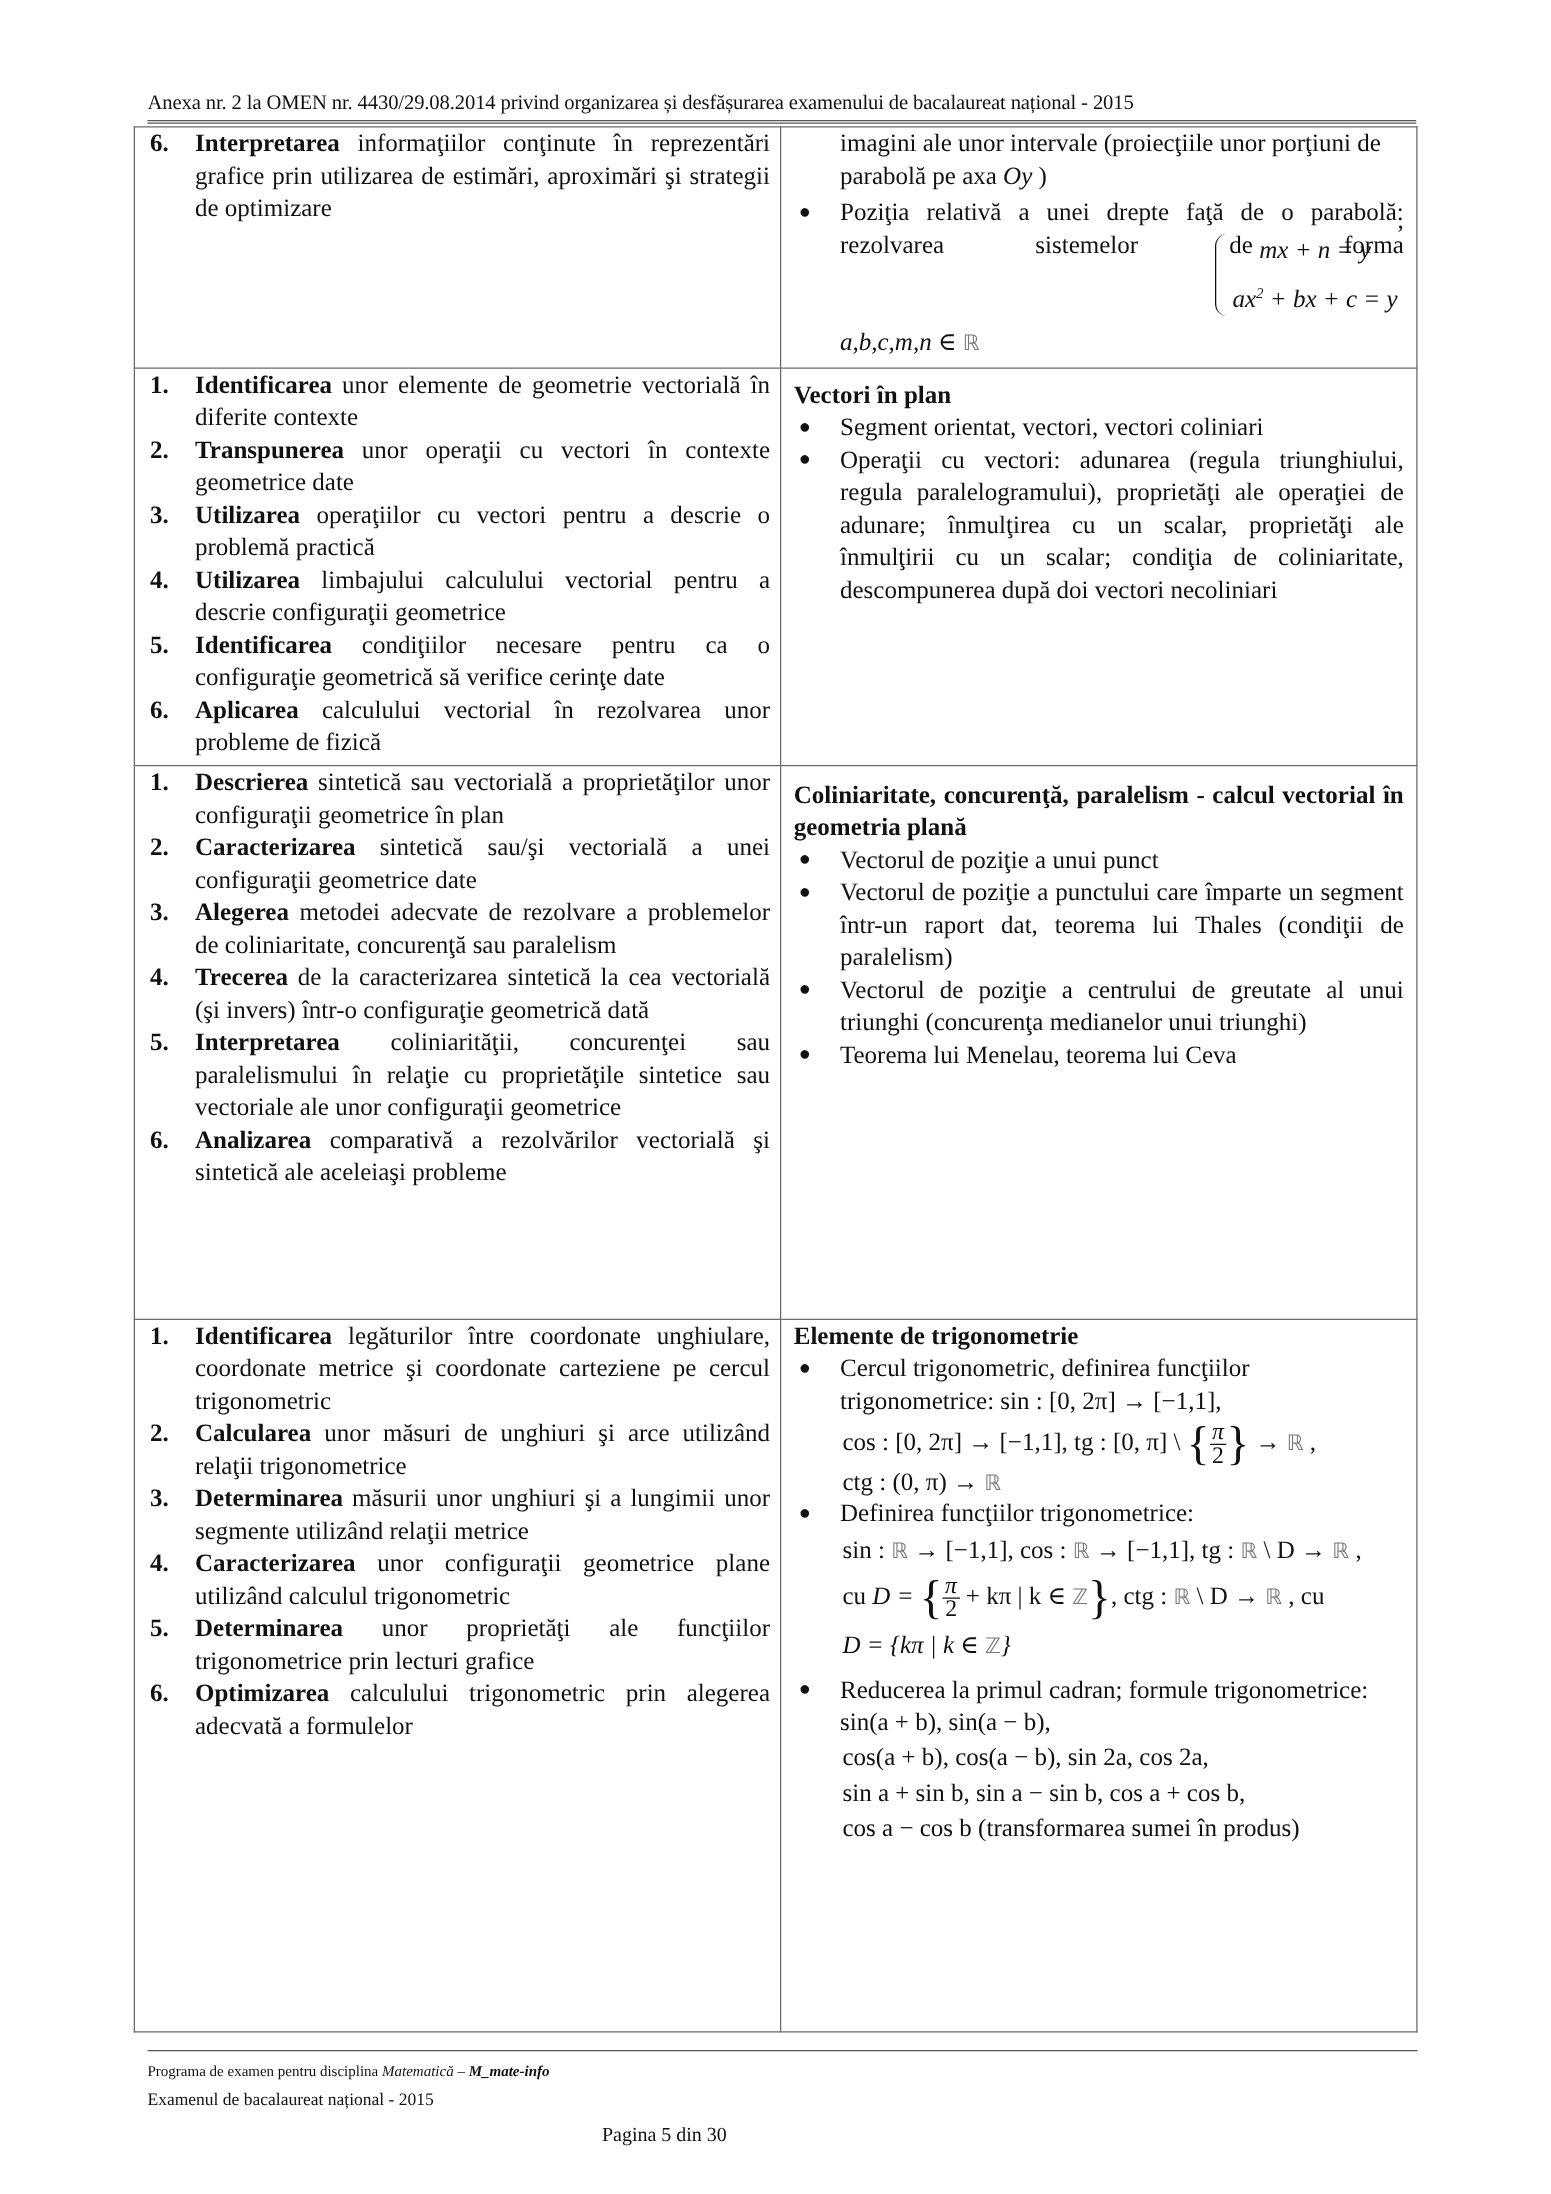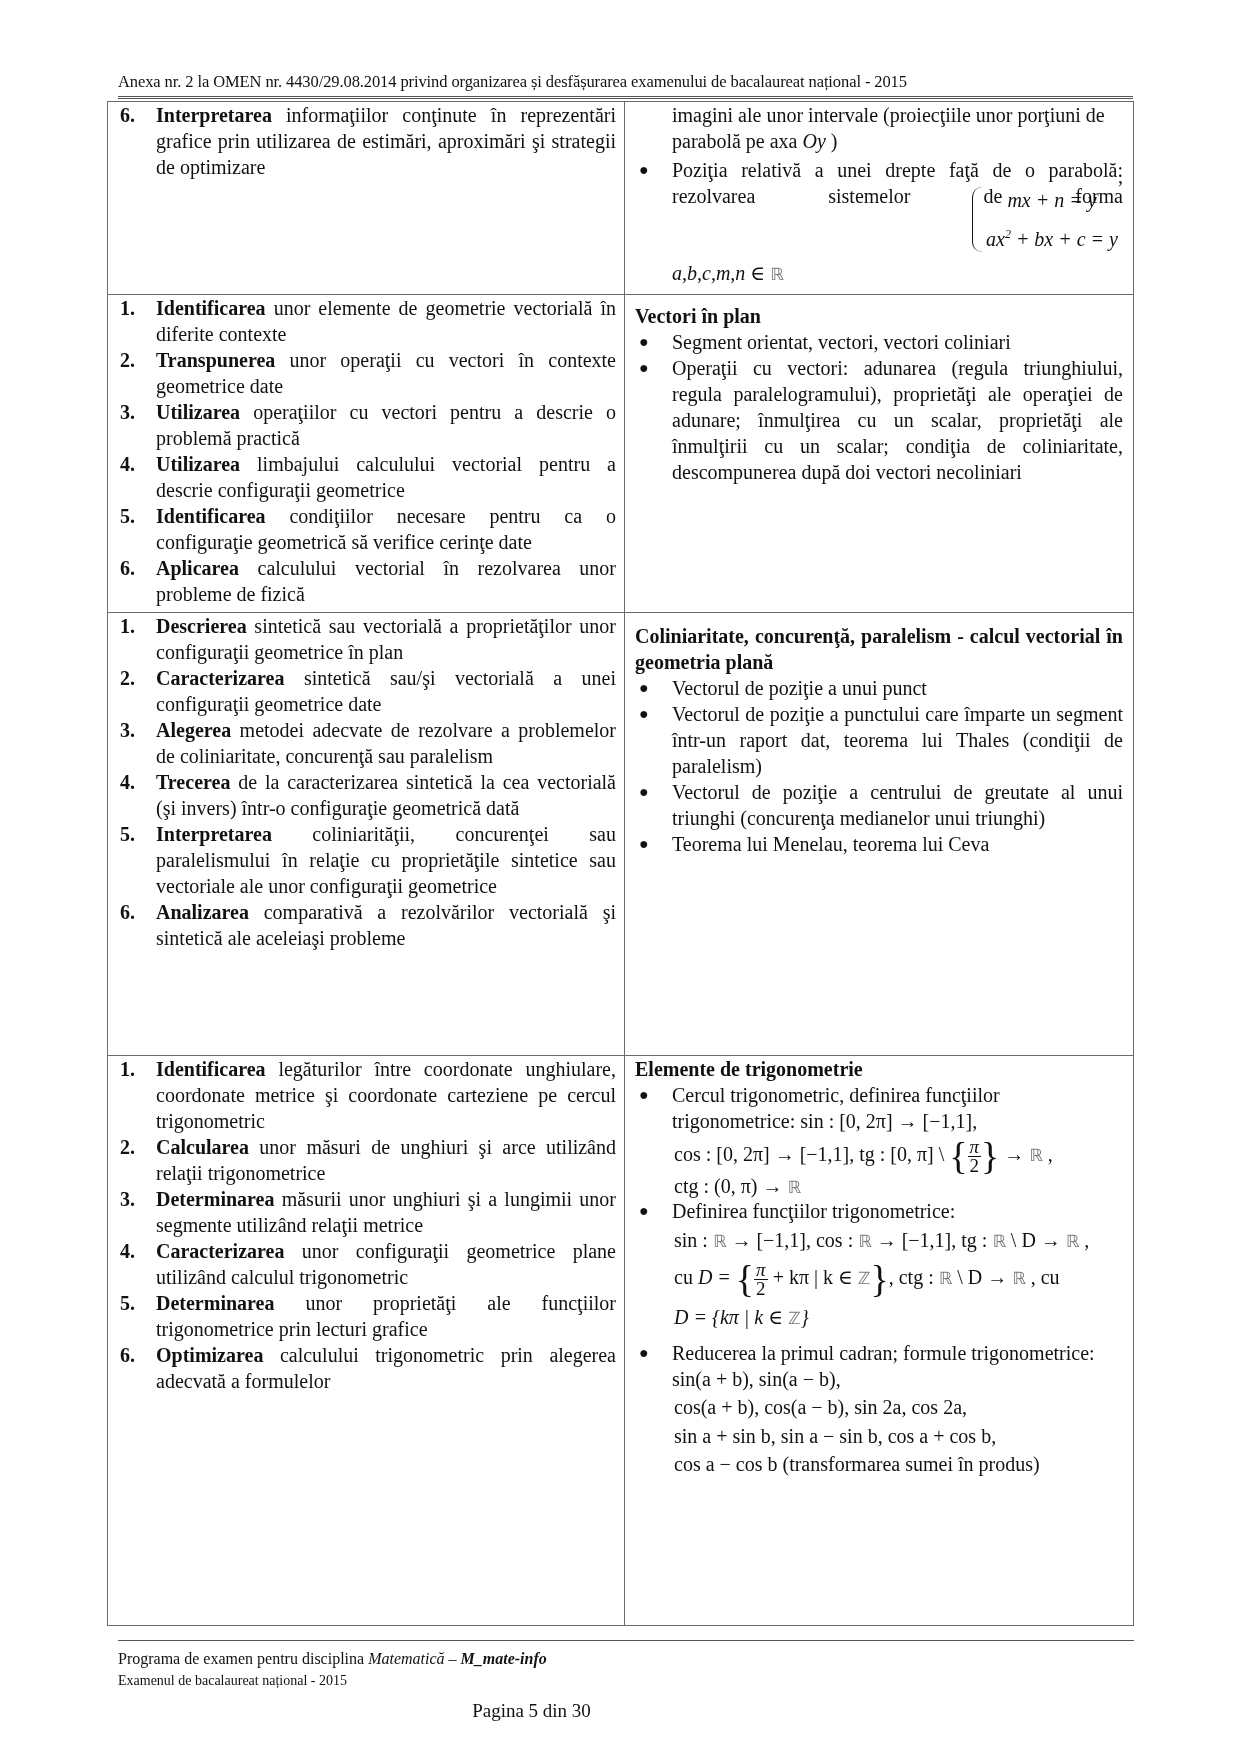--- a/index.html
+++ b/index.html
@@ -47,23 +47,23 @@
   }
   .system::before {
     content: ""; position: absolute; left: 4px; top: 4px; bottom: 4px; width: 10px;
     border-left: 1.5px solid #111; border-radius: 10px 0 0 10px;
   }
   .bb { color: #777; font-family: "DejaVu Sans", sans-serif; font-size: 17px; }
   .footer-rule {
     position: absolute; left: 118px; top: 1640px; width: 1016px; height: 0;
     border-top: 1.5px solid #555;
   }
-  .footer-line1 { position: absolute; left: 118px; top: 1650px; font-size: 16px; }
+  .footer-line1 { position: absolute; left: 118px; top: 1650px; font-size: 12px; }
   .footer-line2 { position: absolute; left: 118px; top: 1673px; font-size: 14px; }
-  .footer-page { position: absolute; left: 0; width: 1063px; top: 1700px; text-align: center; font-size: 19px; }
+  .footer-page { position: absolute; left: 0; width: 1063px; top: 1700px; text-align: center; font-size: 16px; }
   .footer-subject { font-style: italic; }
   .footer-code { font-style: italic; font-weight: bold; }
 </style>
 </head>
 <body>
 
 <div class="running-header">Anexa nr. 2 la OMEN nr. 4430/29.08.2014 privind organizarea și desfășurarea examenului de bacalaureat național - 2015</div>
 <div class="header-rule"></div>
 
 <table class="syllabus">

